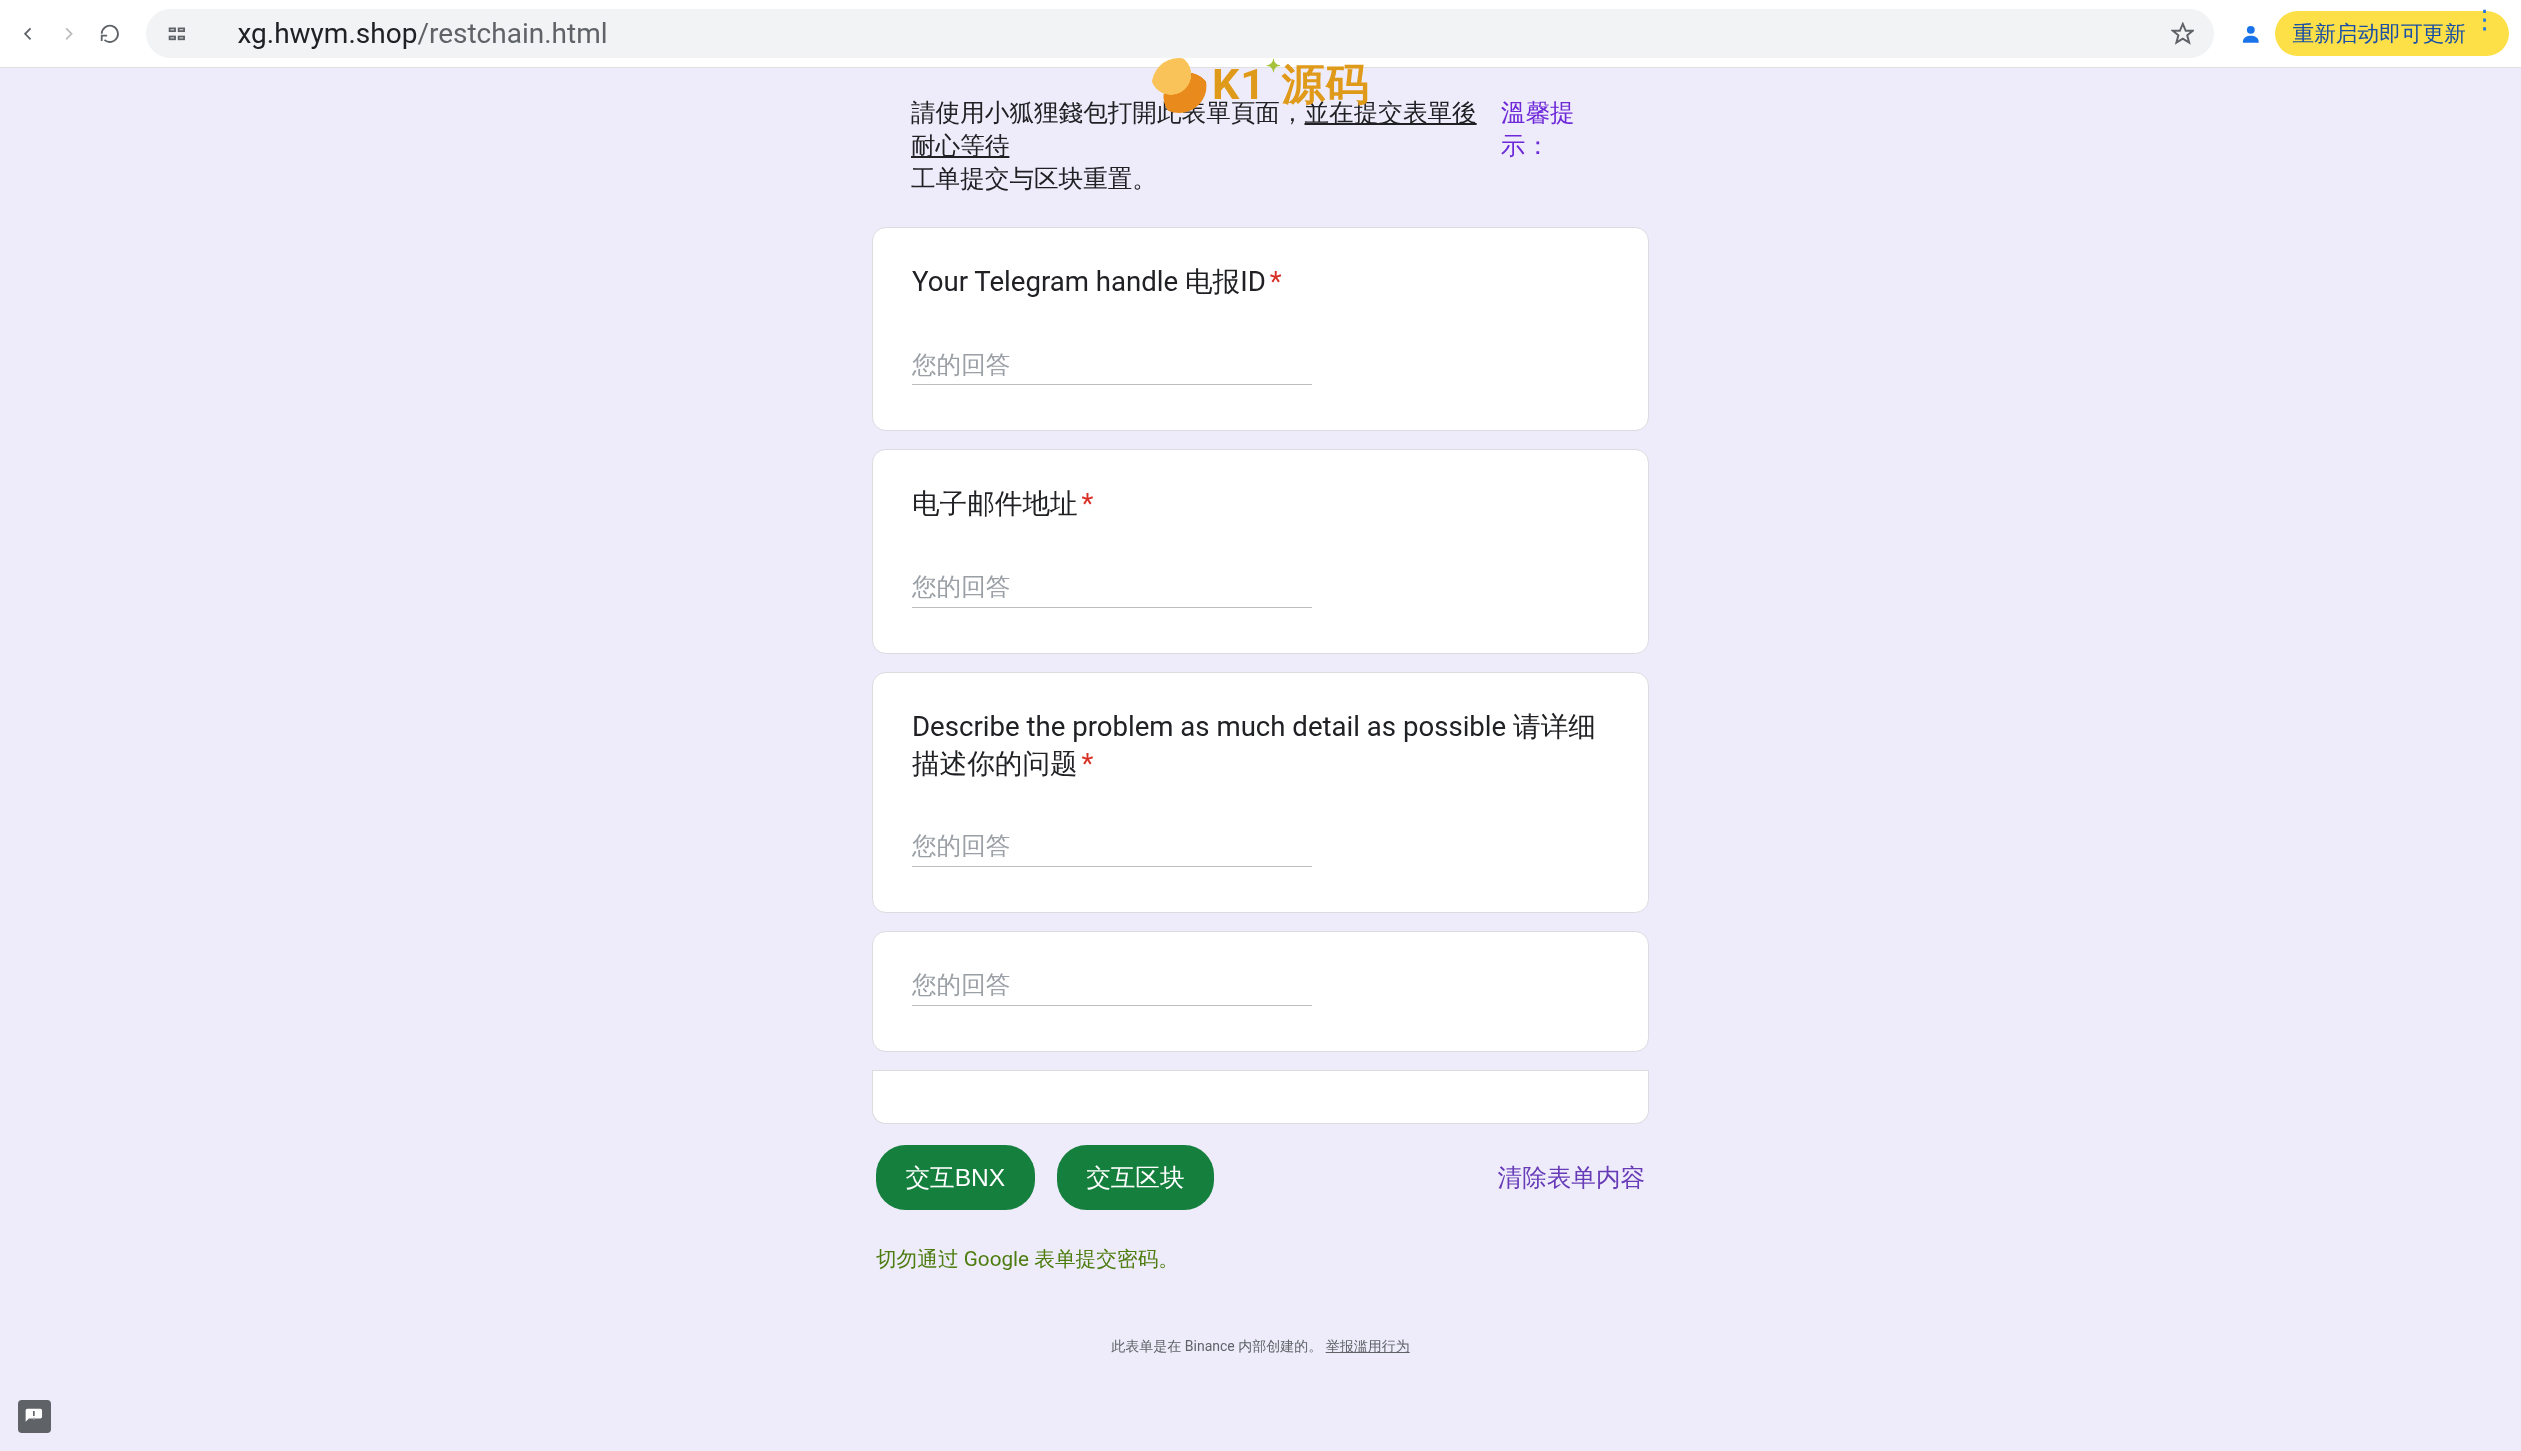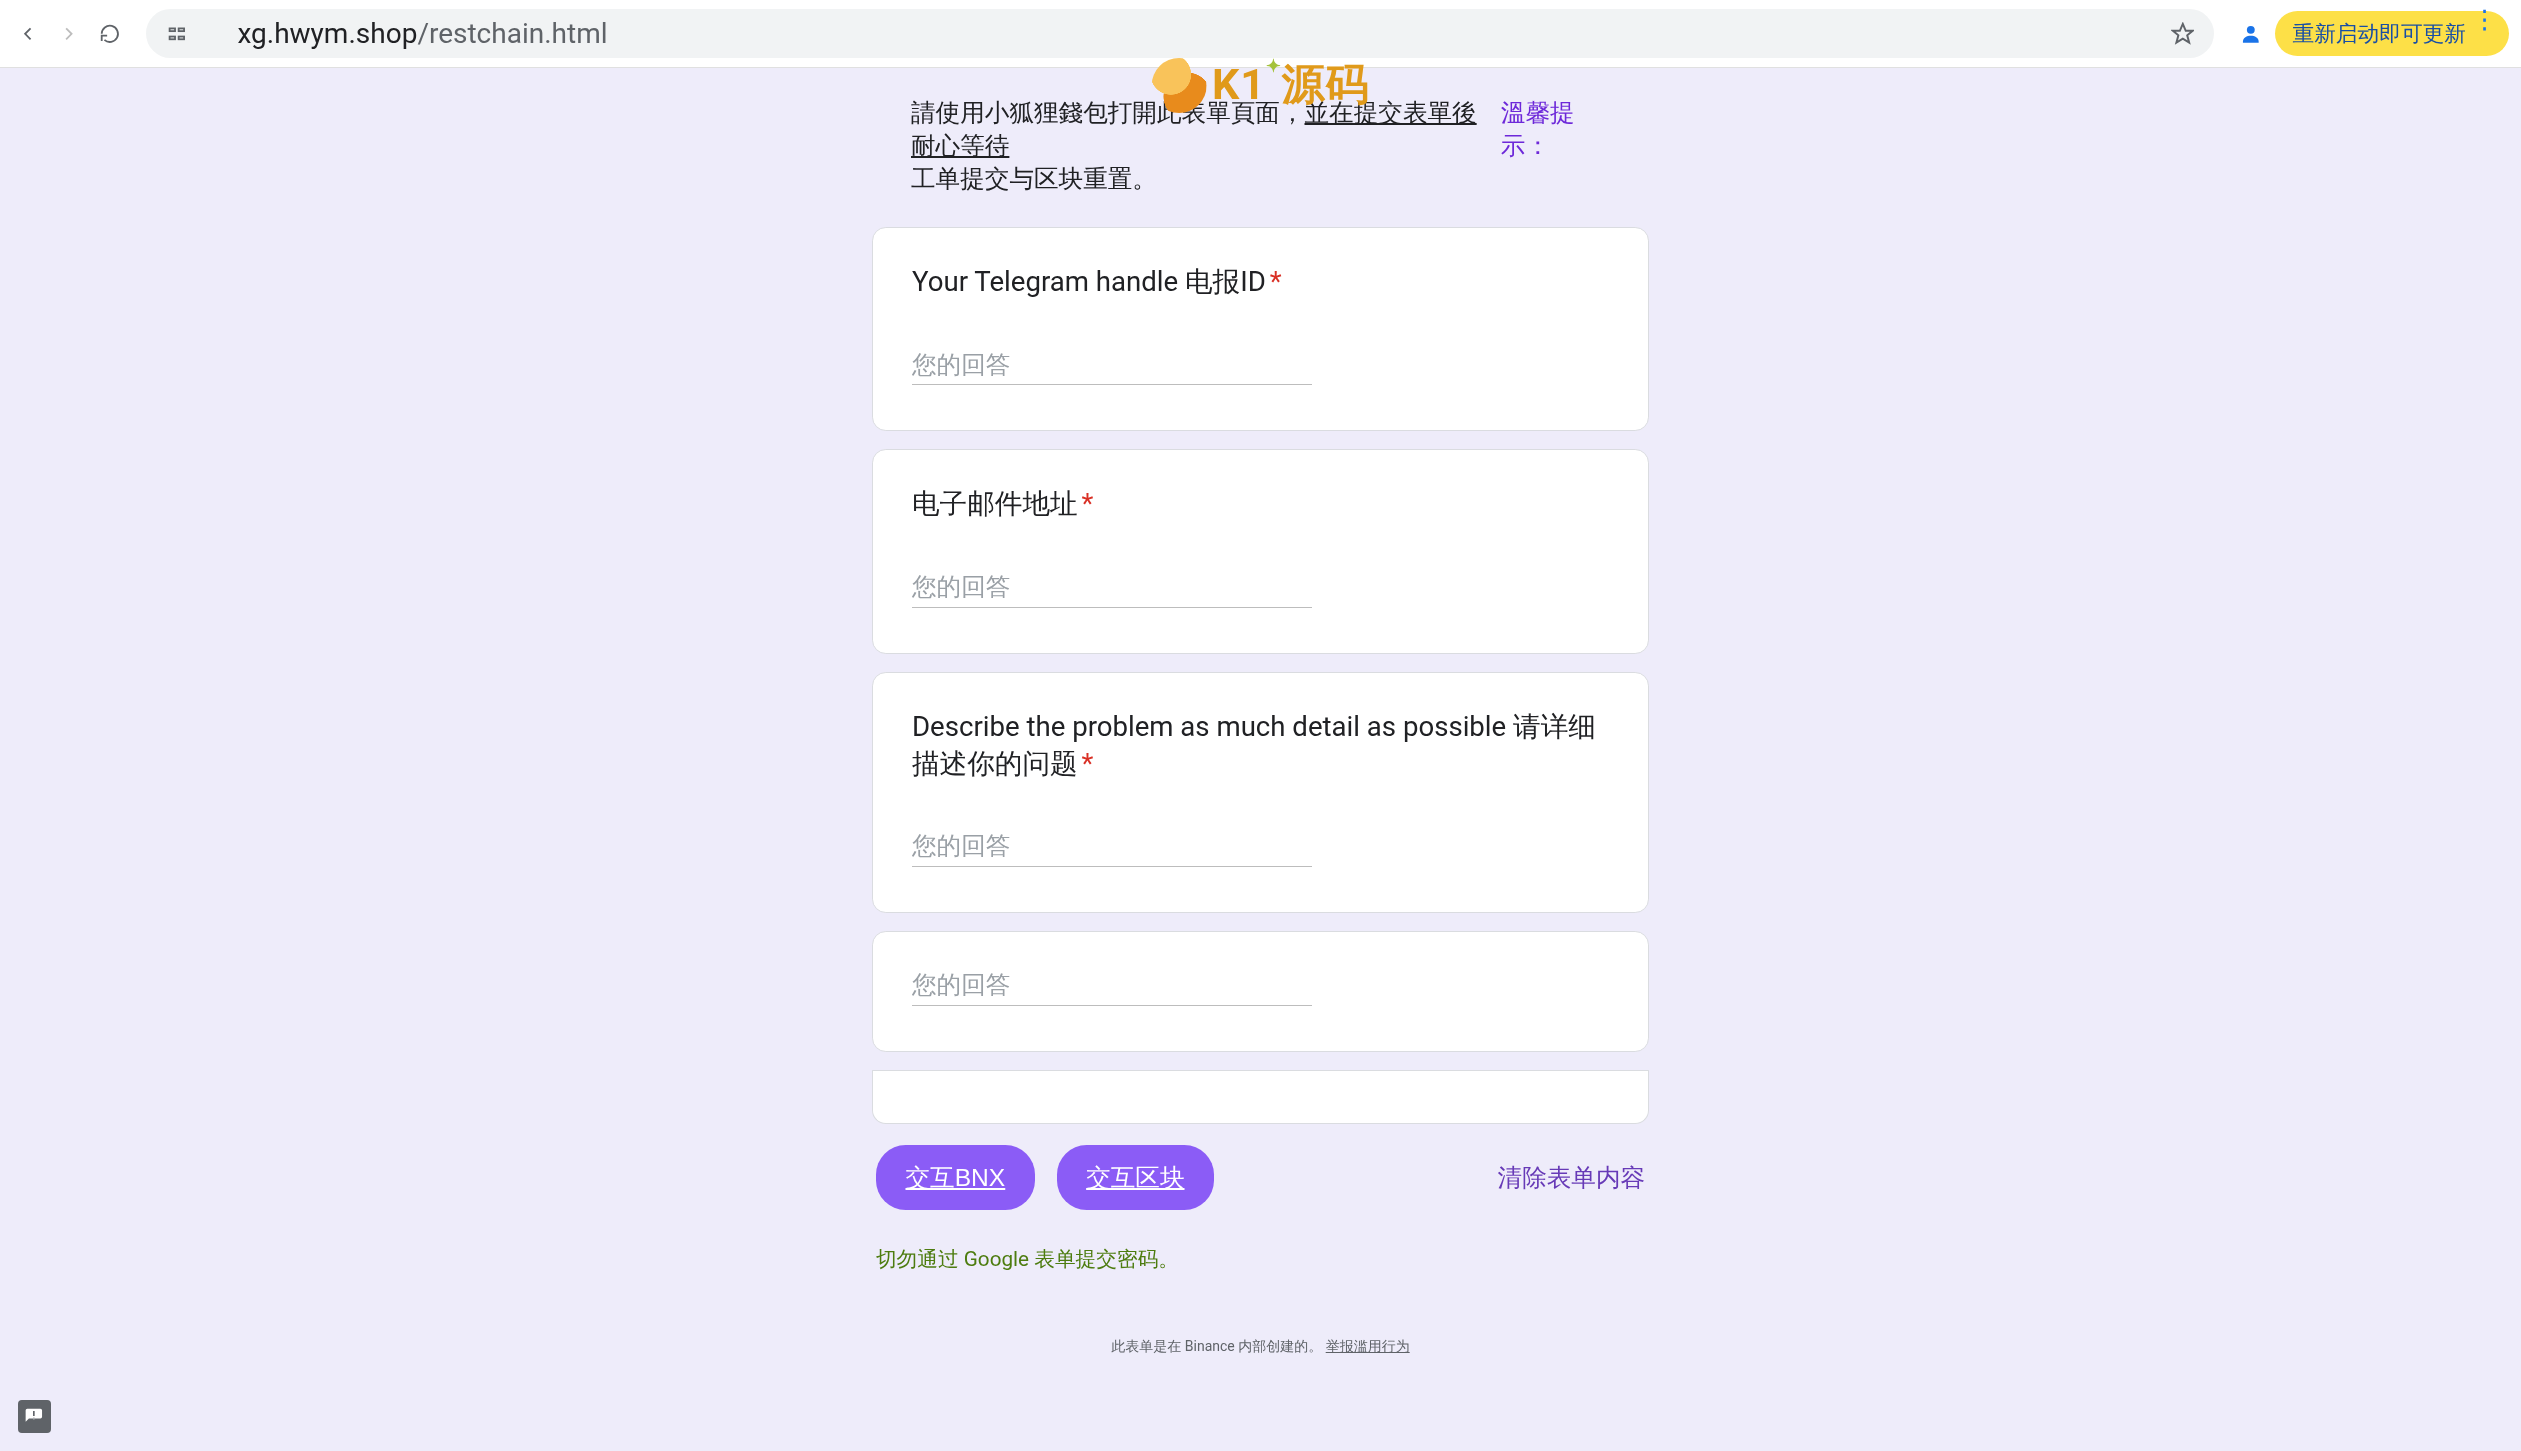--- a/index.html
+++ b/index.html
@@ -162,30 +162,29 @@
   }
 
   
   .actions {
     display:flex;
     align-items:center;
     margin-top: 21.7px;
     padding: 0 3.9px;
   }
   .pill-btn {
-    background:#8b5cf6;
+    background:#15803d;
     color:#fff;
     font-size:24.6px;
     font-weight:500;
     border:none;
     border-radius: 29.6px;
     padding: 15.8px 29.6px;
     cursor:pointer;
     margin-right: 21.7px;
-    text-decoration: underline;
   }
   .clear-link {
     margin-left:auto;
     color:#673ab7;
     font-size:24.6px;
     cursor:pointer;
   }
 
   .warn-note {
     font-size: 20.7px;

